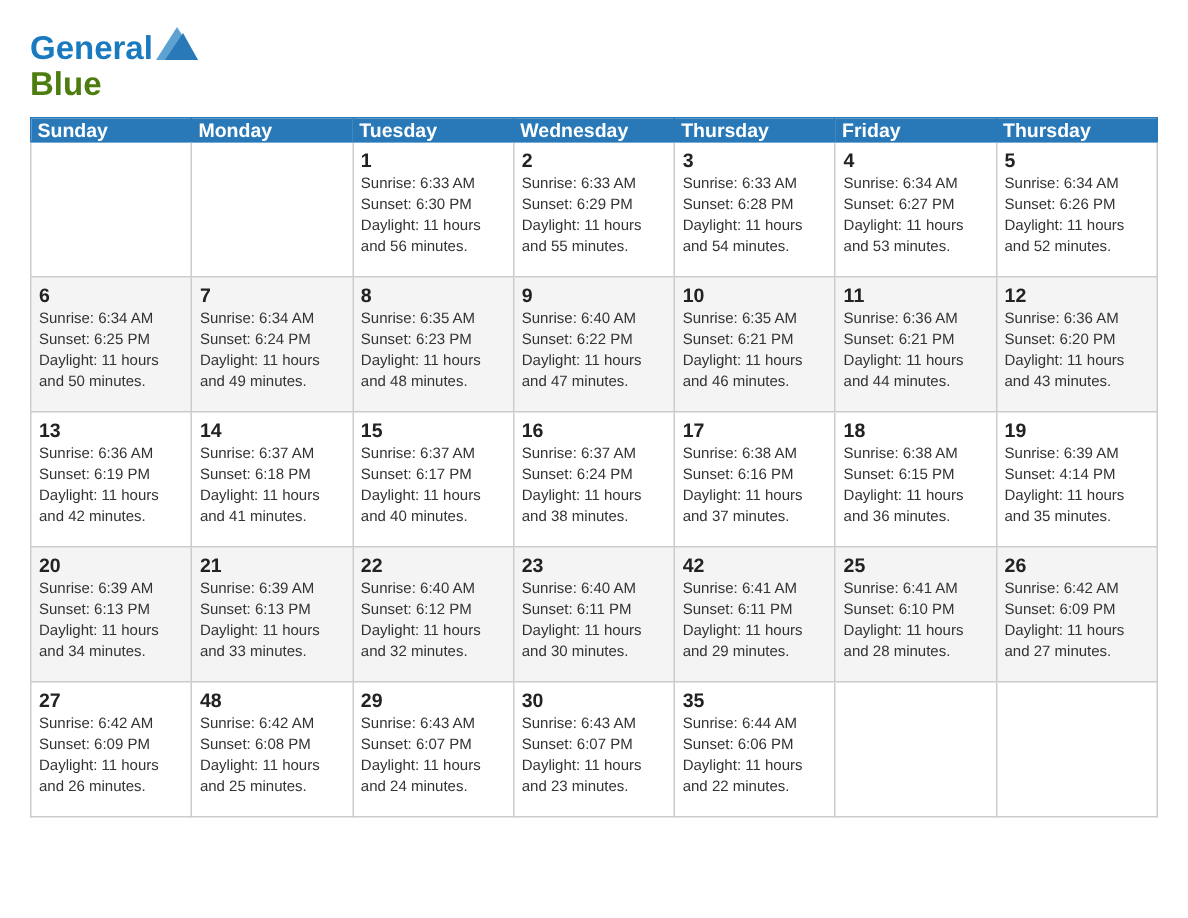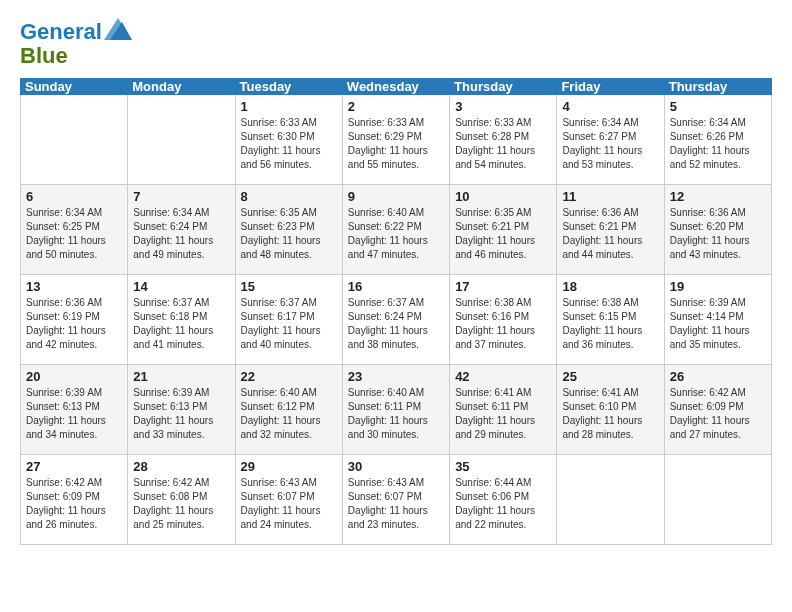--- a/index.html
+++ b/index.html
@@ -291,21 +291,21 @@
         </td>
       </tr>
       <tr>
         <td>
           <div class="day-num">27</div>
           <div class="day-info">Sunrise: 6:42 AM
 Sunset: 6:09 PM
 Daylight: 11 hours and 26 minutes.</div>
         </td>
         <td>
-          <div class="day-num">28</div>
+          <div class="day-num">48</div>
           <div class="day-info">Sunrise: 6:42 AM
 Sunset: 6:08 PM
 Daylight: 11 hours and 25 minutes.</div>
         </td>
         <td>
           <div class="day-num">29</div>
           <div class="day-info">Sunrise: 6:43 AM
 Sunset: 6:07 PM
 Daylight: 11 hours and 24 minutes.</div>
         </td>

